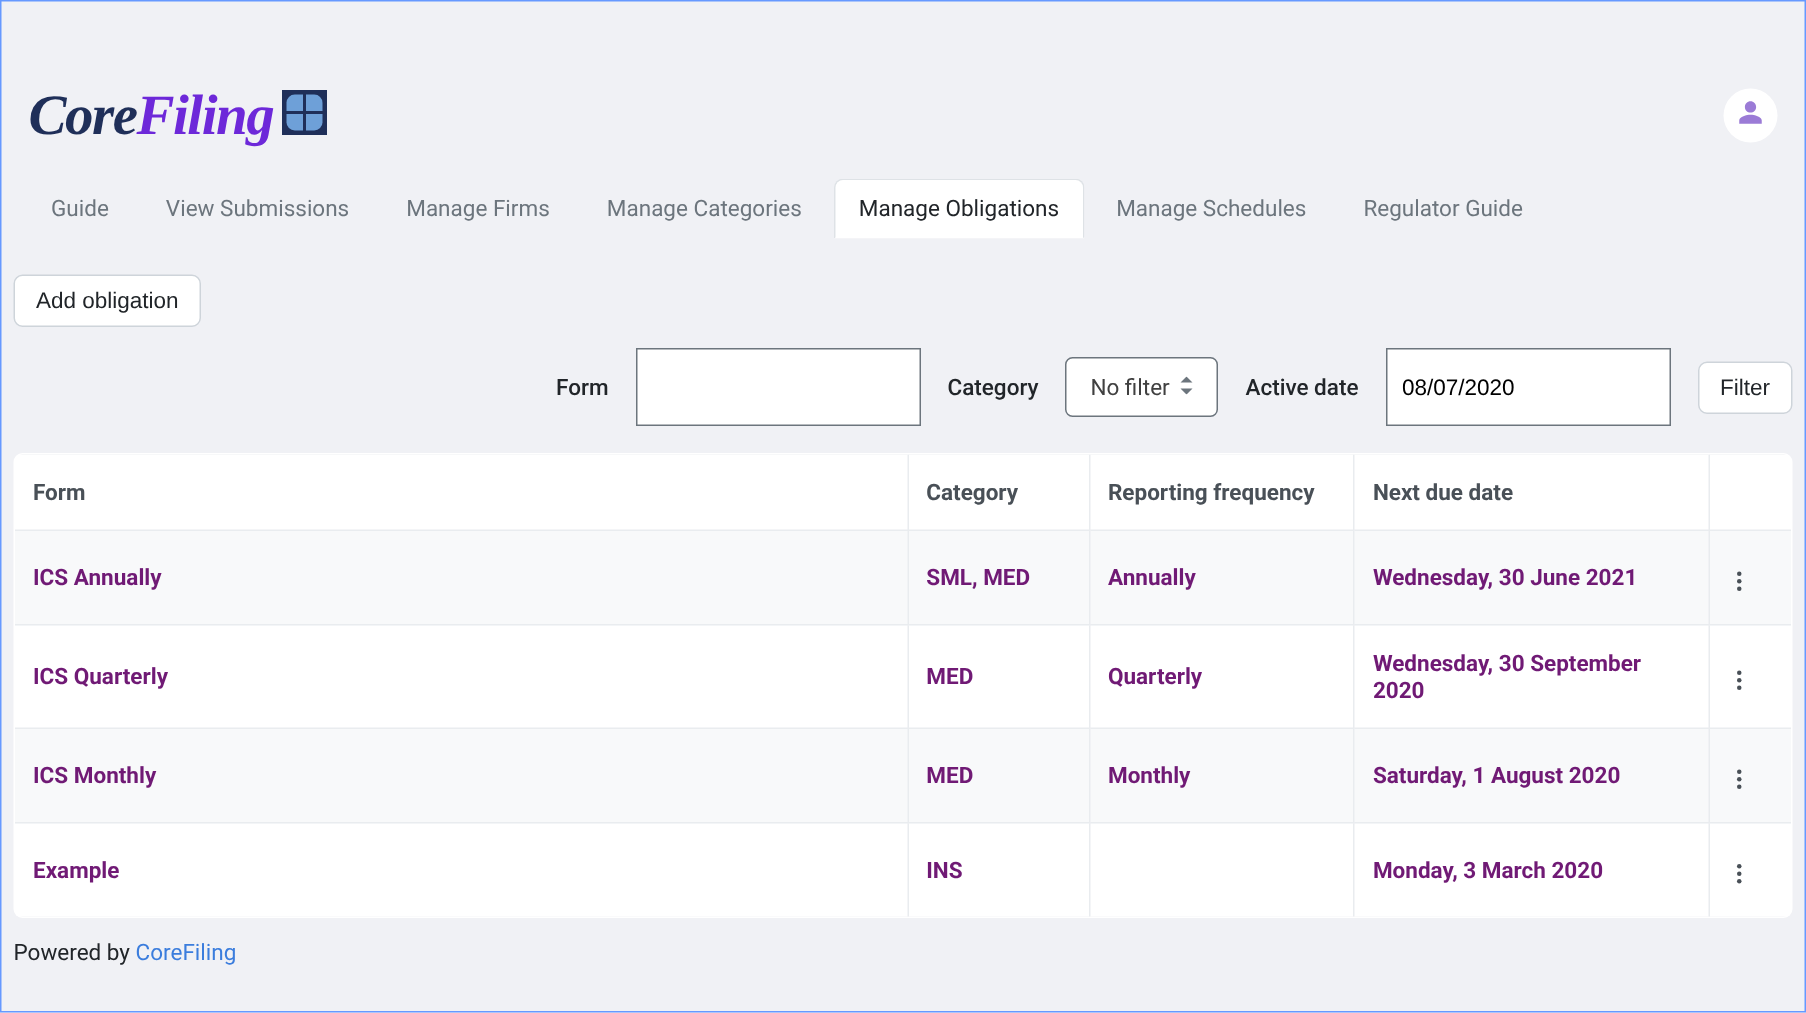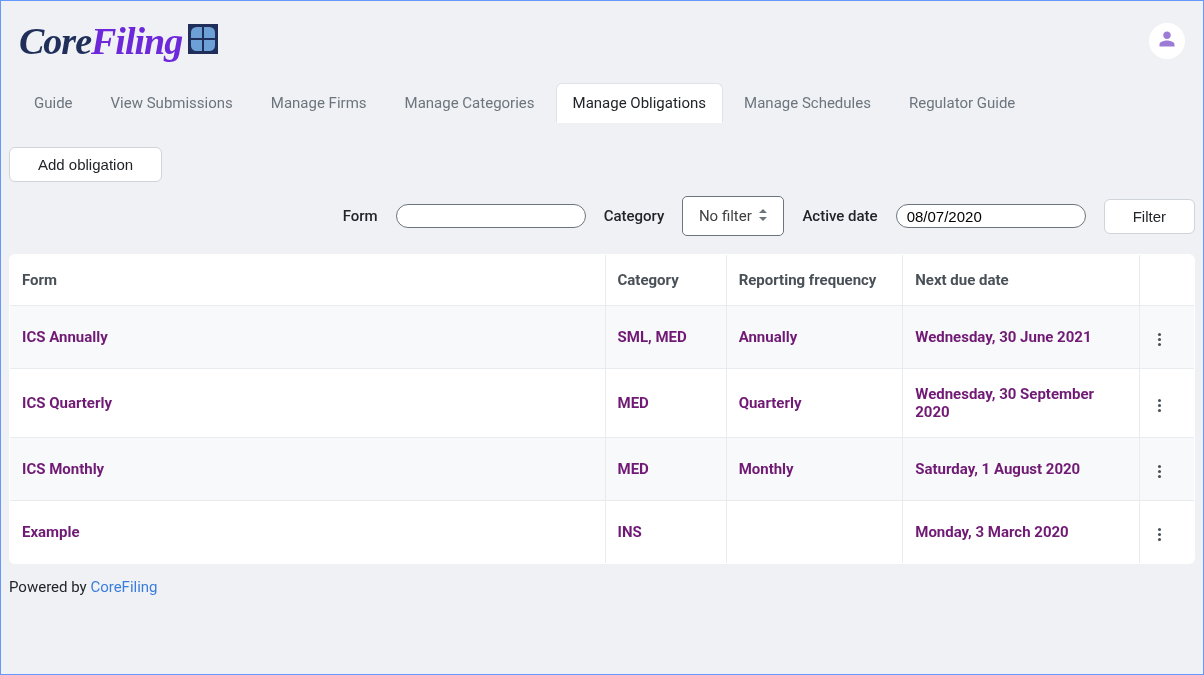--- a/index.html
+++ b/index.html
@@ -4,21 +4,21 @@
   <style>
     * { box-sizing: border-box; margin: 0; padding: 0; }
     body {
       font-family: -apple-system, BlinkMacSystemFont, "Segoe UI", Roboto, "Helvetica Neue", Arial, sans-serif;
       background: #f0f1f5;
       width: 1204px;
       height: 675px;
       border: 1px solid #6699ff;
       overflow: hidden;
     }
-    .container { padding: 0 8px; }
+    .container { padding: 0 8px; margin-top: 36px; }
     
     .header {
       display: flex;
       align-items: center;
       justify-content: space-between;
       padding: 18px 10px 0 10px;
     }
     .logo {
       display: flex;
       align-items: center;
@@ -78,45 +78,45 @@
       border: 1px solid #dee2e6;
       border-bottom-color: #fff;
     }
 
     
     .action-row {
       padding: 24px 0 0 0;
     }
     .btn {
       display: inline-block;
-      padding: 8px 28px;
+      padding: 8px 14px;
       font-size: 15px;
       color: #212529;
       background: #fff;
       border: 1px solid #ced4da;
       border-radius: 6px;
       cursor: pointer;
     }
     .filter-row {
       display: flex;
       justify-content: flex-end;
       align-items: center;
       gap: 18px;
       padding: 14px 0 18px 0;
     }
     .filter-label {
       font-size: 15px;
       color: #212529;
       font-weight: 500;
     }
     .text-input {
-      height: 24px;
+      height: 52px;
       width: 190px;
       border: 1.5px solid #6c757d;
-      border-radius: 14px;
+      border-radius: 0;
       background: #fff;
       padding: 0 10px;
       font-size: 15px;
     }
     .select-input {
       height: 40px;
       width: 102px;
       border: 1.5px solid #6c757d;
       border-radius: 5px;
       background: #fff;

